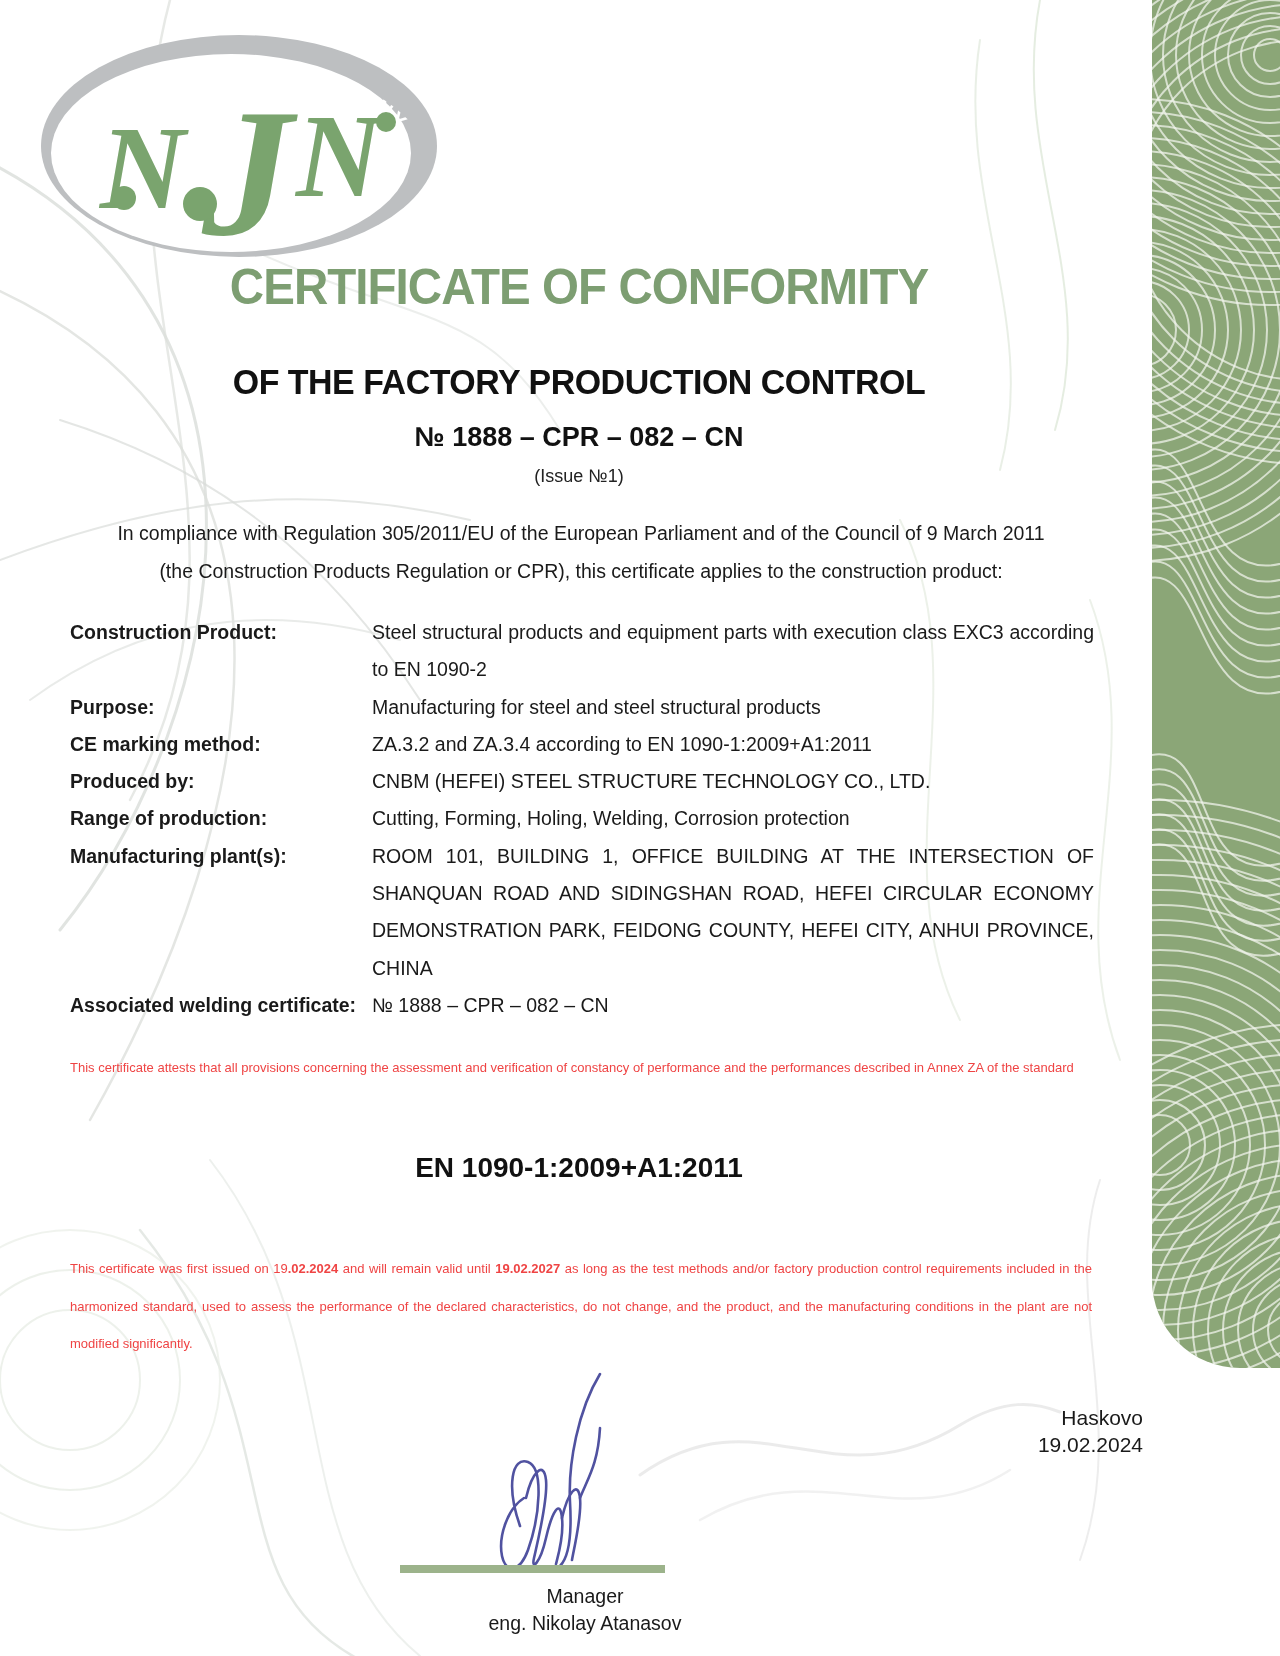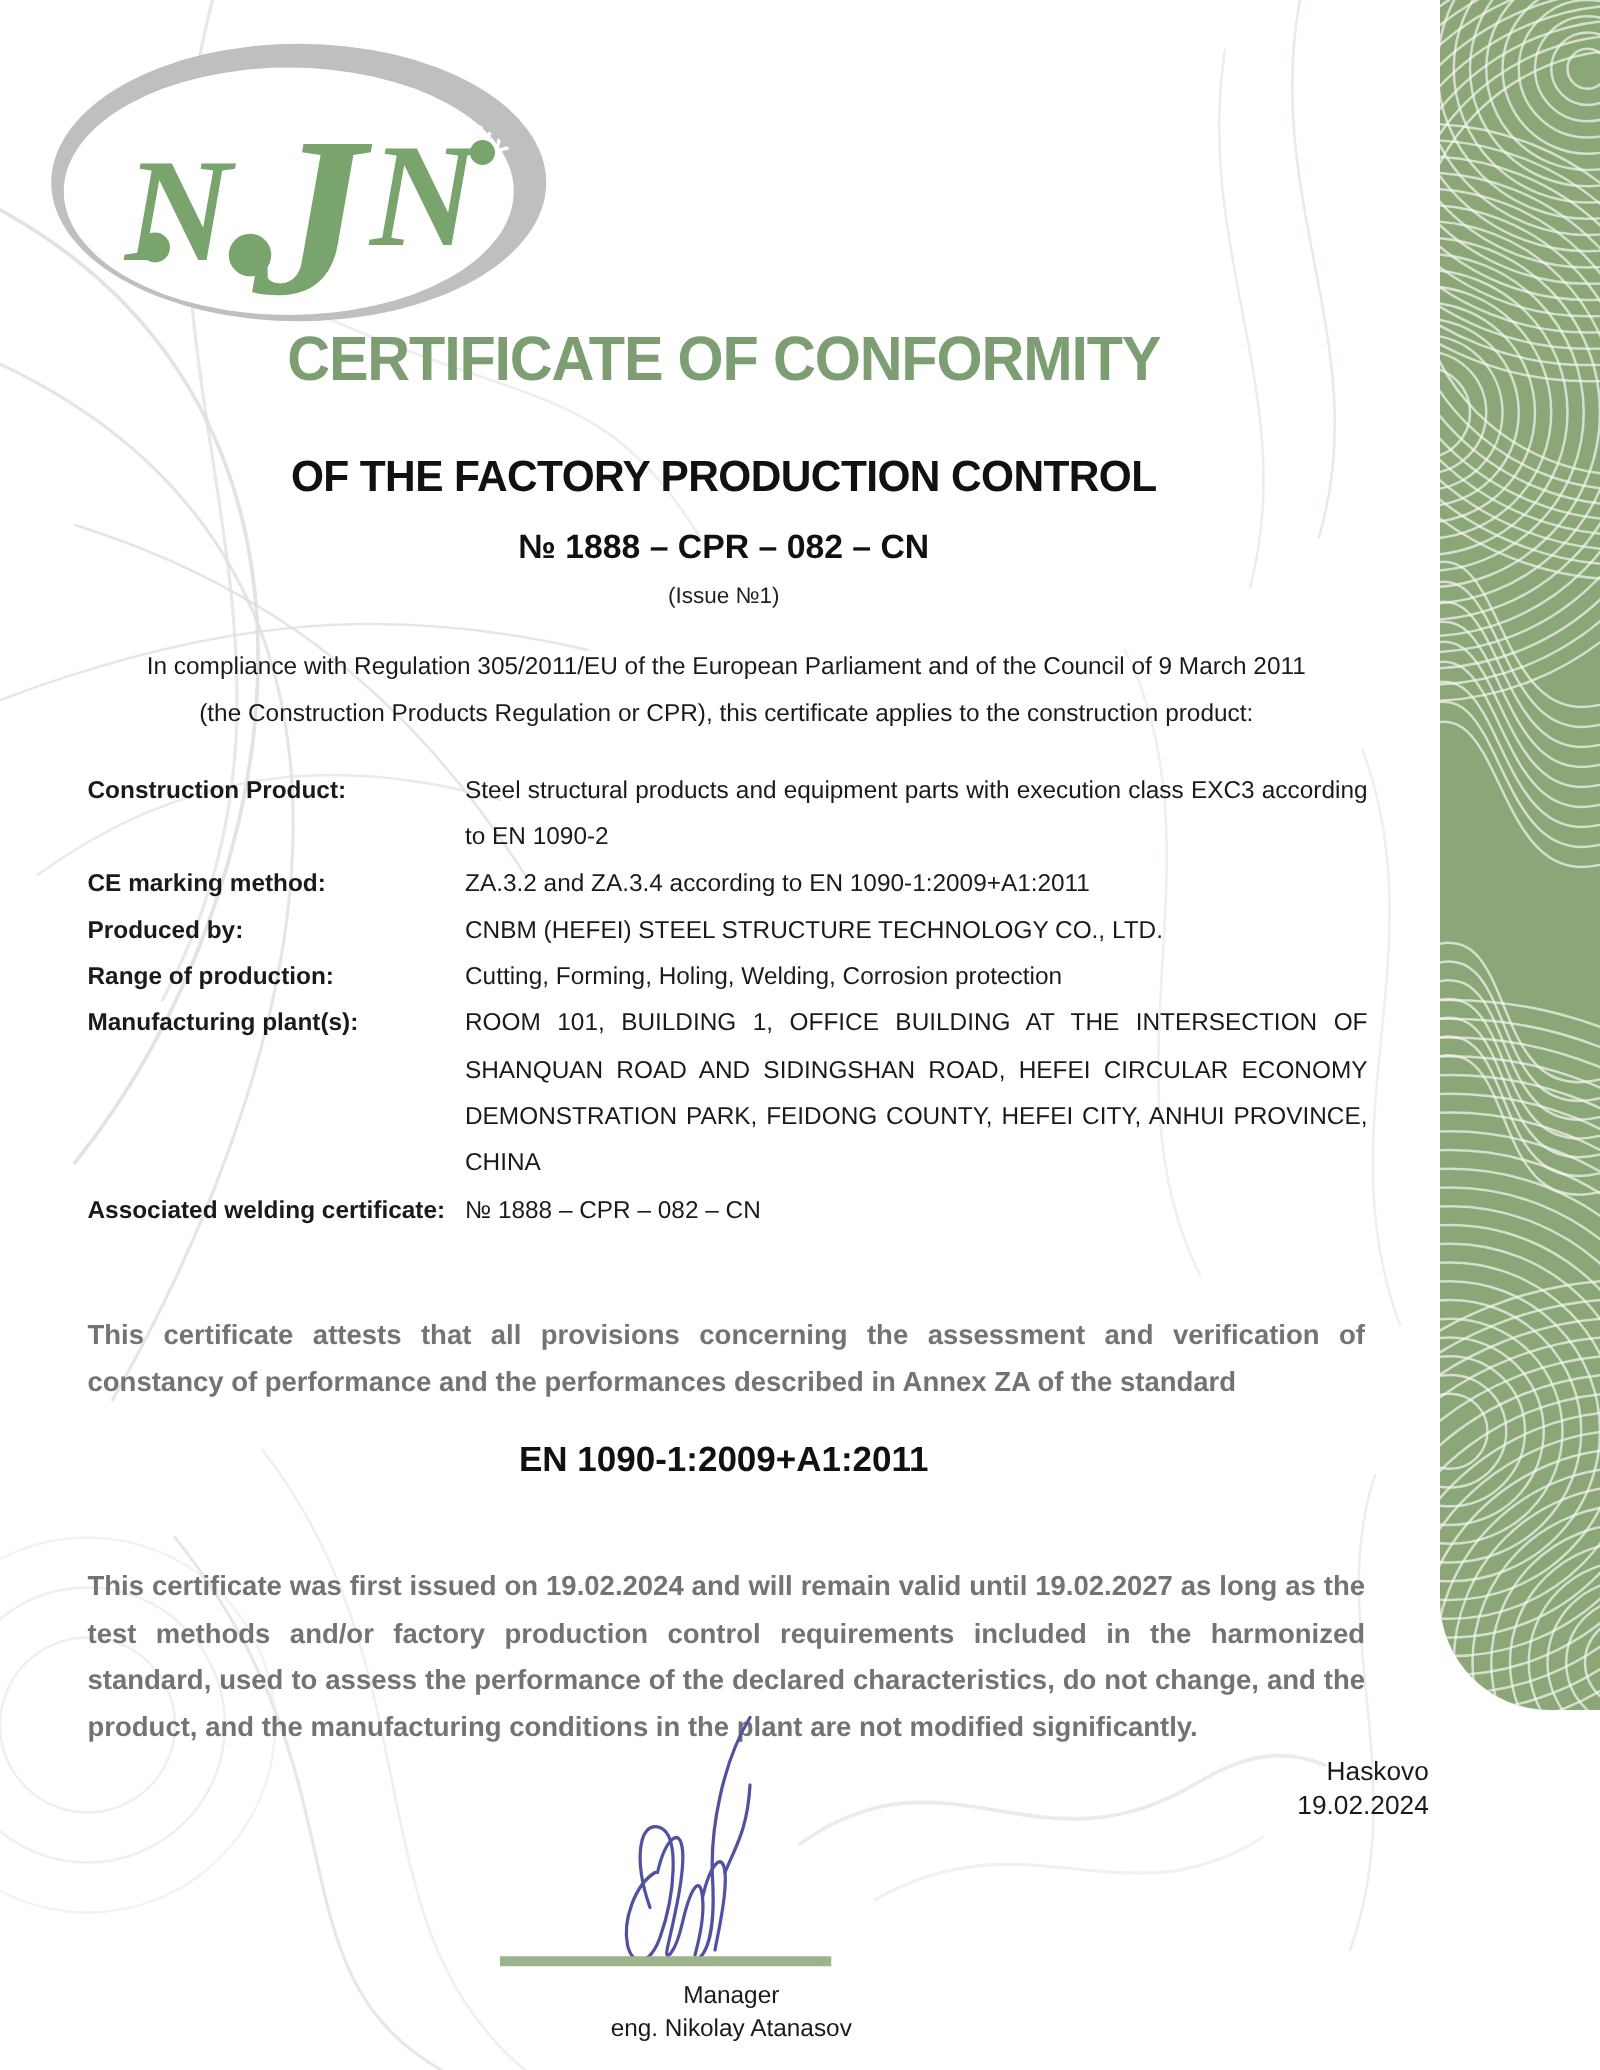--- a/index.html
+++ b/index.html
@@ -34,22 +34,22 @@
   .issue-no{top:466px;font-size:18px;color:#222;}
   .intro{
     top:514px;left:70px;width:1022px;font-size:19.5px;line-height:38px;
     text-align:center;color:#1a1a1a;
   }
   .fields{top:614px;left:70px;width:1024px;font-size:19.5px;line-height:37.3px;}
   .frow{display:flex;align-items:flex-start;}
   .flabel{flex:0 0 302px;font-weight:bold;padding-right:15px;box-sizing:border-box;}
   .fvalue{flex:1;text-align:justify;}
   .para{
-    left:70px;width:1022px;font-size:22px;line-height:38px;
-    text-align:justify;color:#737373;font-weight:bold;
+    left:70px;width:1022px;font-size:13px;line-height:38px;
+    text-align:justify;color:#ef4444;
   }
   .attest{top:1049px;}
   .standard{top:1152px;font-size:28px;font-weight:bold;color:#111;}
   .validity{top:1250px;line-height:37.5px;}
   .place-date{
     top:1404px;left:880px;width:263px;text-align:right;
     font-size:21px;line-height:27px;color:#1a1a1a;
   }
   .sig-line{top:1565px;left:400px;width:265px;height:8px;background:#9cb38b;}
   .signer{top:1583px;left:425px;width:320px;text-align:center;font-size:19.5px;line-height:27px;color:#1a1a1a;}
@@ -218,20 +218,24 @@
     <div>In compliance with Regulation 305/2011/EU of the European Parliament and of the Council of 9 March 2011</div>
     <div>(the Construction Products Regulation or CPR), this certificate applies to the construction product:</div>
   </div>
 
   <div class="abs fields">
     <div class="frow">
       <div class="flabel">Construction Product:</div>
       <div class="fvalue">Steel structural products and equipment parts with execution class EXC3 according to EN 1090-2</div>
     </div>
     <div class="frow">
+      <div class="flabel">Purpose:</div>
+      <div class="fvalue">Manufacturing for steel and steel structural products</div>
+    </div>
+    <div class="frow">
       <div class="flabel">CE marking method:</div>
       <div class="fvalue">ZA.3.2 and ZA.3.4 according to EN 1090-1:2009+A1:2011</div>
     </div>
     <div class="frow">
       <div class="flabel">Produced by:</div>
       <div class="fvalue">CNBM (HEFEI) STEEL STRUCTURE TECHNOLOGY CO., LTD.</div>
     </div>
     <div class="frow">
       <div class="flabel">Range of production:</div>
       <div class="fvalue">Cutting, Forming, Holing, Welding, Corrosion protection</div>

